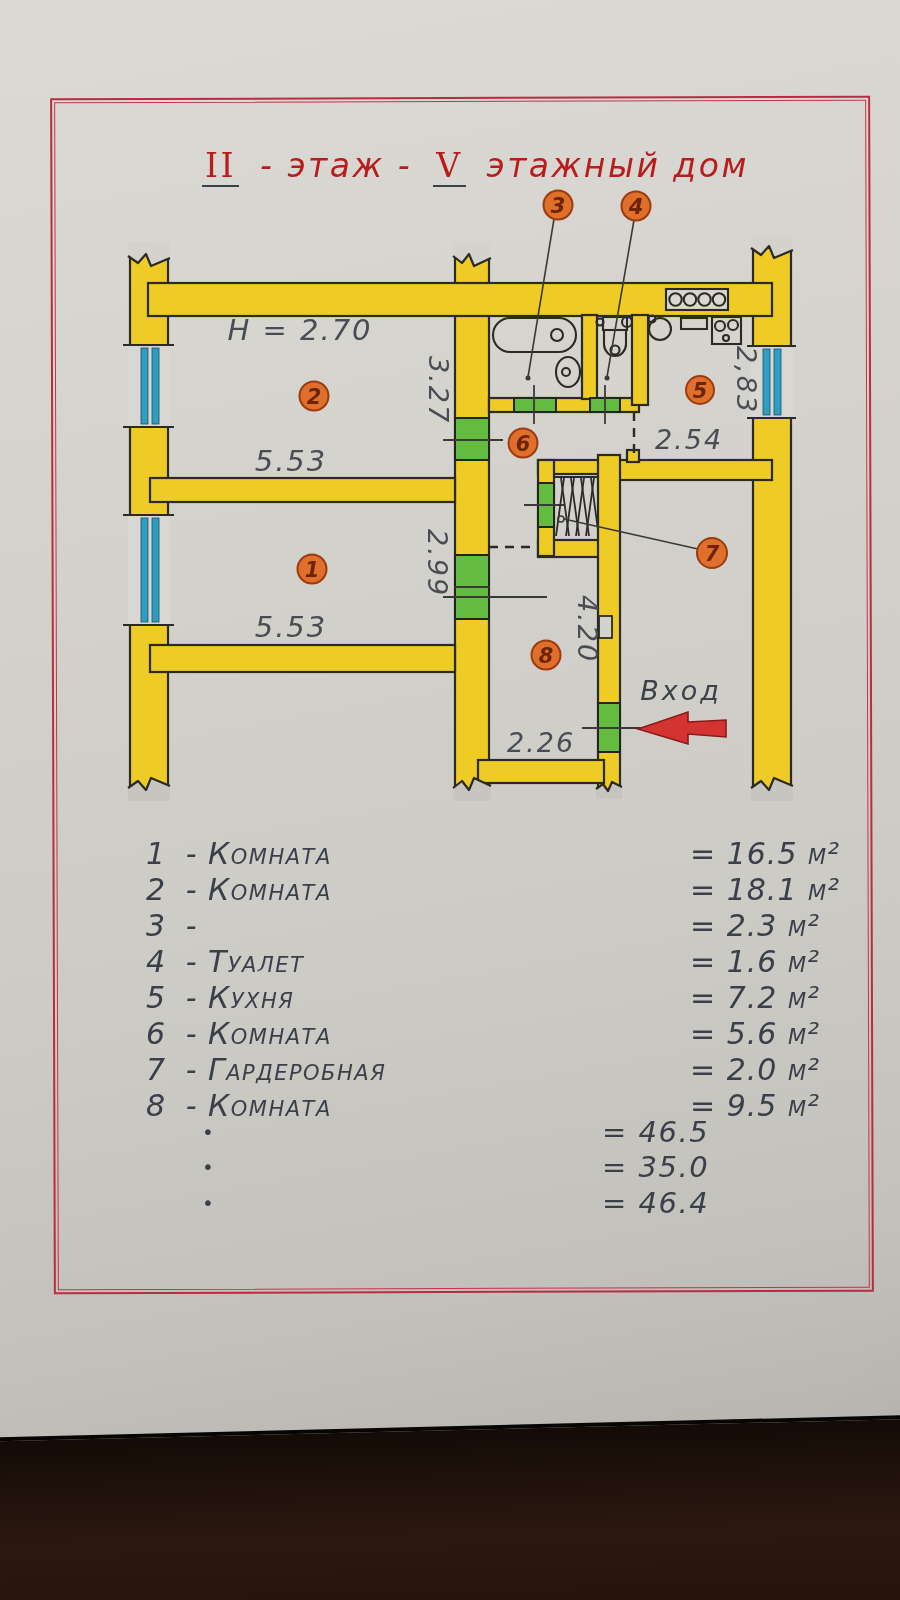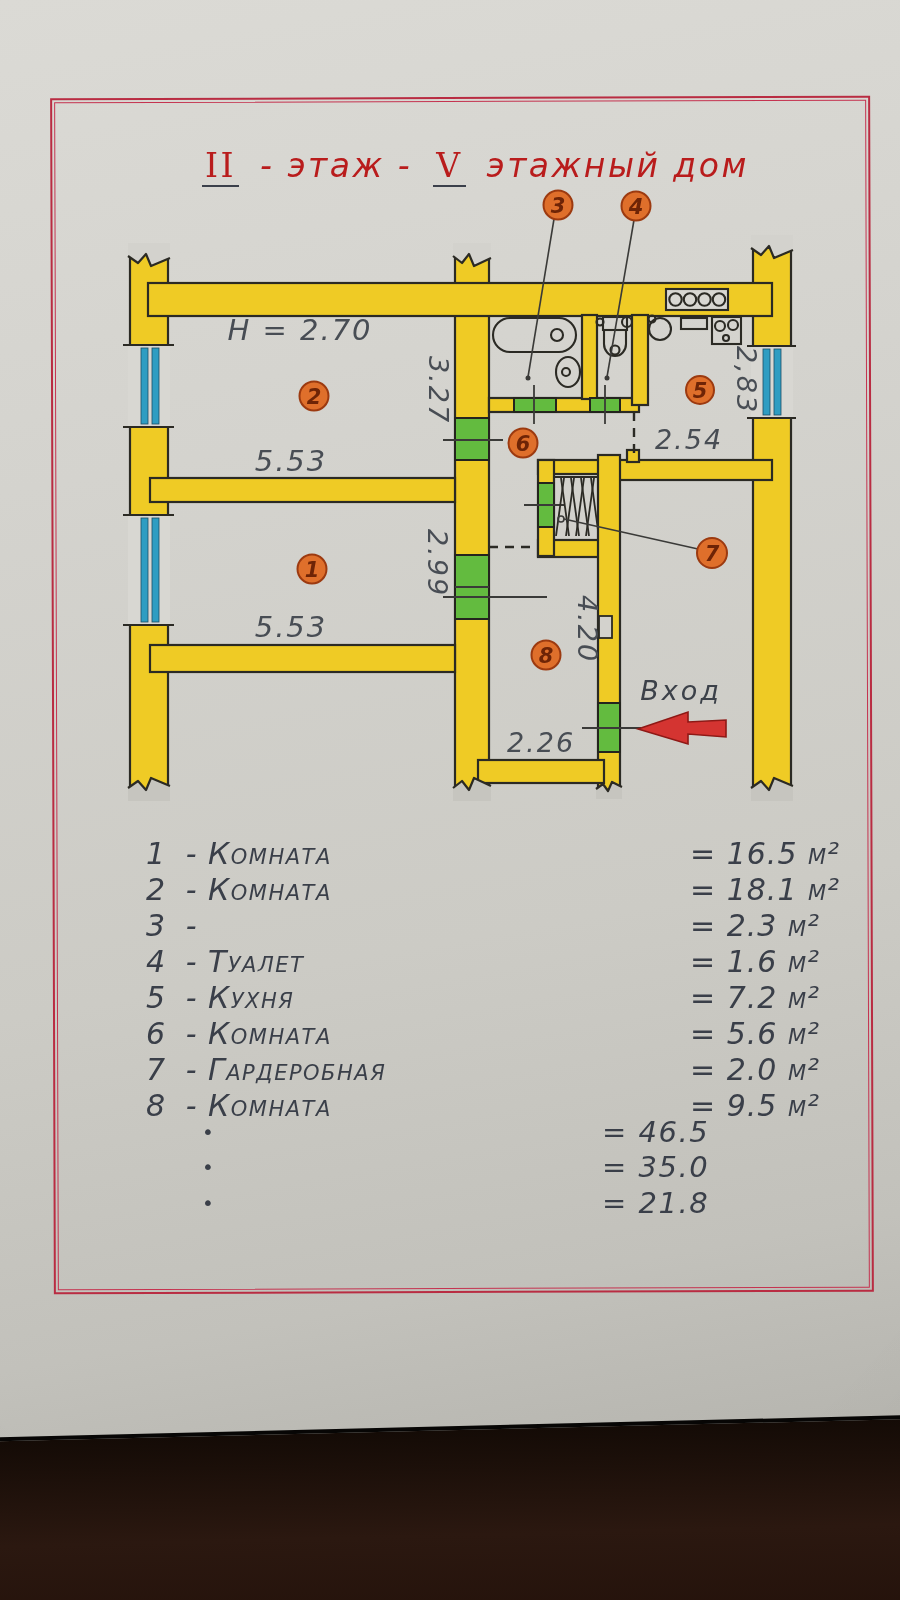--- a/index.html
+++ b/index.html
@@ -301,15 +301,15 @@
   <div class="trow">
     <span class="bullet">•</span>
     <span class="tval">= 46.5</span>
   </div>
   <div class="trow">
     <span class="bullet">•</span>
     <span class="tval">= 35.0</span>
   </div>
   <div class="trow">
     <span class="bullet">•</span>
-    <span class="tval">= 21.8</span>
+    <span class="tval">= 46.4</span>
   </div>
 </div>
 
 </body></html>

